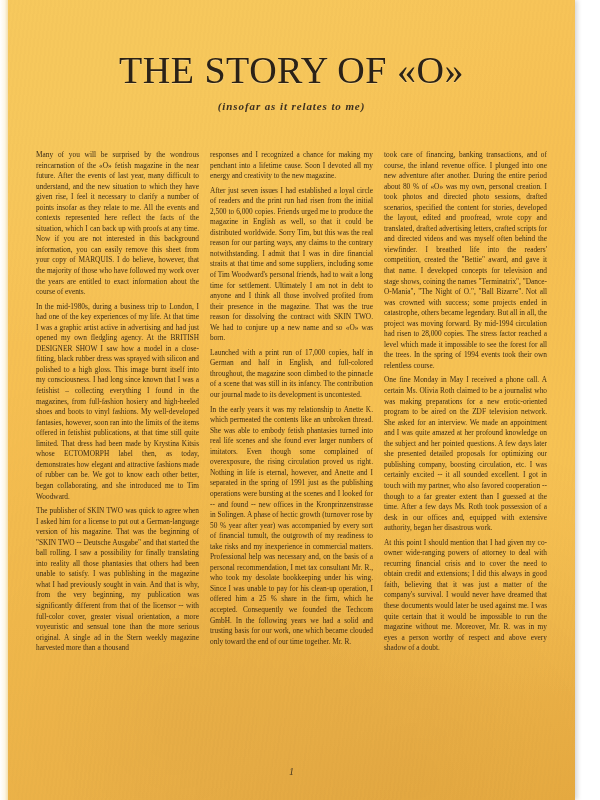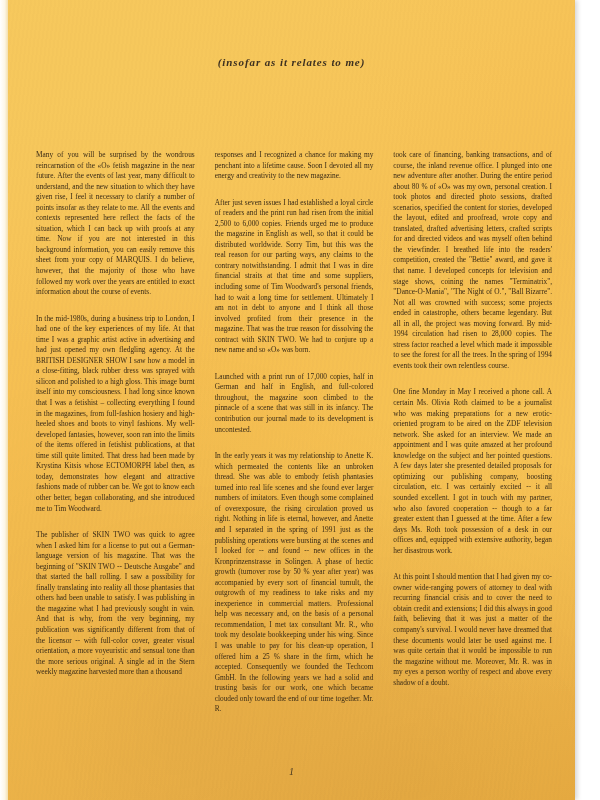--- a/index.html
+++ b/index.html
@@ -74,35 +74,35 @@
     margin: 8px 0 0 0;
   }
 
   
   #columns {
     position: absolute;
     left: 28px;
     top: 150px;
     width: 516px;
     display: flex;
-    gap: 20px;
+    gap: 11px;
     align-items: flex-start;
   }
   .col {
     width: 163px;
     font-family: "Liberation Serif", "DejaVu Serif", serif;
     font-size: 7.35px;
     line-height: 10.55px;
     color: #3a2b16;
     text-align: justify;
     text-justify: inter-word;
     hyphens: none;
   }
   .col p { margin: 0; }
-  .col p + p { margin-top: 16px; }
+  .col p + p { margin-top: 4px; }
 
   
   #folio {
     position: absolute;
     top: 766px;
     left: 0;
     width: 567px;
     text-align: center;
     font-family: "Liberation Serif", "DejaVu Serif", serif;
     font-style: italic;
@@ -110,20 +110,21 @@
     color: #4a3a22;
   }
 </style>
 </head>
 <body>
 
 <div id="page">
   <div id="grain"></div>
 
   <header>
+    <h1 class="title">THE STORY OF «O»</h1>
     <div class="subsubtitle">(insofar as it relates to me)</div>
   </header>
 
   <div id="columns">
     <div class="col">
       <p>Many of you will be surprised by the wondrous reincarnation of the «O» fetish magazine in the near future. After the events of last year, many difficult to understand, and the new situation to which they have given rise, I feel it necessary to clarify a number of points insofar as they relate to me. All the events and contexts represented here reflect the facts of the situation, which I can back up with proofs at any time. Now if you are not interested in this background information, you can easily remove this sheet from your copy of MARQUIS. I do believe, however, that the majority of those who have followed my work over the years are entitled to exact information about the course of events.</p>
       <p>In the mid-1980s, during a business trip to London, I had one of the key experiences of my life. At that time I was a graphic artist active in advertising and had just opened my own fledgling agency. At the BRITISH DESIGNER SHOW I saw how a model in a close-fitting, black rubber dress was sprayed with silicon and polished to a high gloss. This image burnt itself into my consciousness. I had long since known that I was a fetishist – collecting everything I found in the magazines, from full-fashion hosiery and high-heeled shoes and boots to vinyl fashions. My well-developed fantasies, however, soon ran into the limits of the items offered in fetishist publications, at that time still quite limited. That dress had been made by Krystina Kitsis whose ECTOMORPH label then, as today, demonstrates how elegant and attractive fashions made of rubber can be. We got to know each other better, began collaborating, and she introduced me to Tim Woodward.</p>
       <p>The publisher of SKIN TWO was quick to agree when I asked him for a license to put out a German-language version of his magazine. That was the beginning of "SKIN TWO -- Deutsche Ausgabe" and that started the ball rolling. I saw a possibility for finally translating into reality all those phantasies that others had been unable to satisfy. I was publishing in the magazine what I had previously sought in vain. And that is why, from the very beginning, my publication was significantly different from that of the licensor -- with full-color cover, greater visual orientation, a more voyeuristic and sensual tone than the more serious original. A single ad in the Stern weekly magazine harvested more than a thousand</p>
     </div>
     <div class="col">

